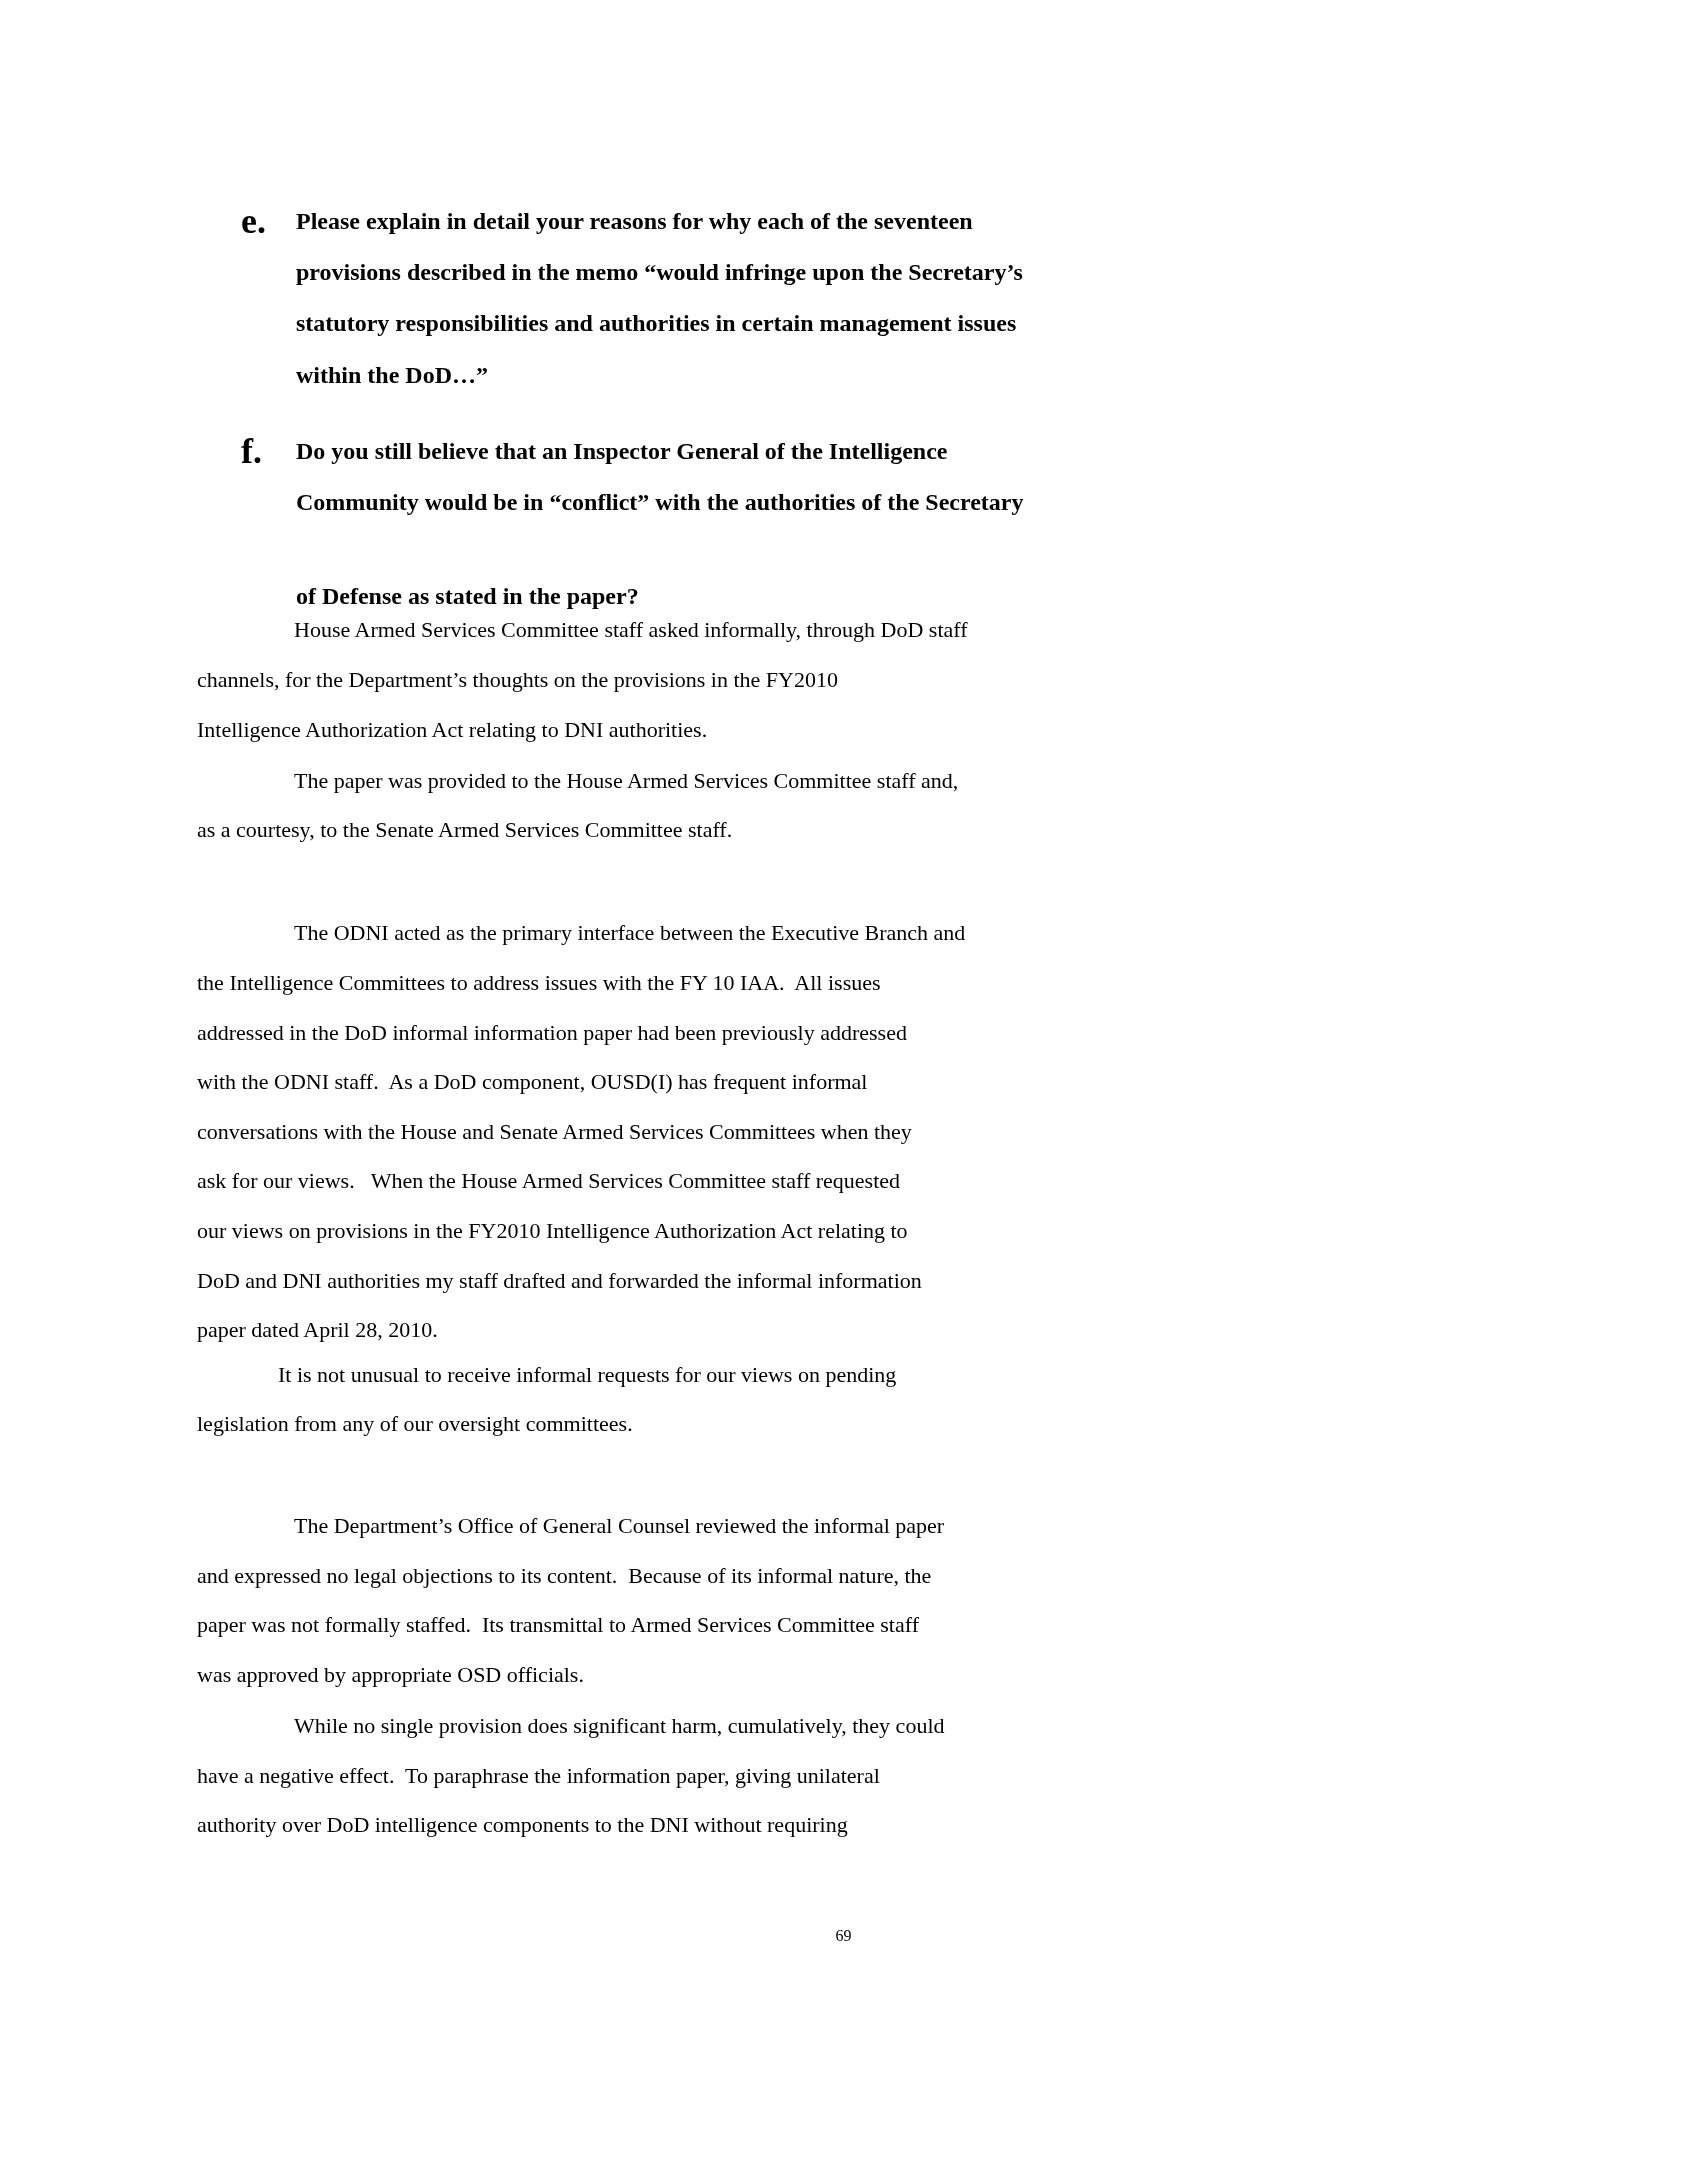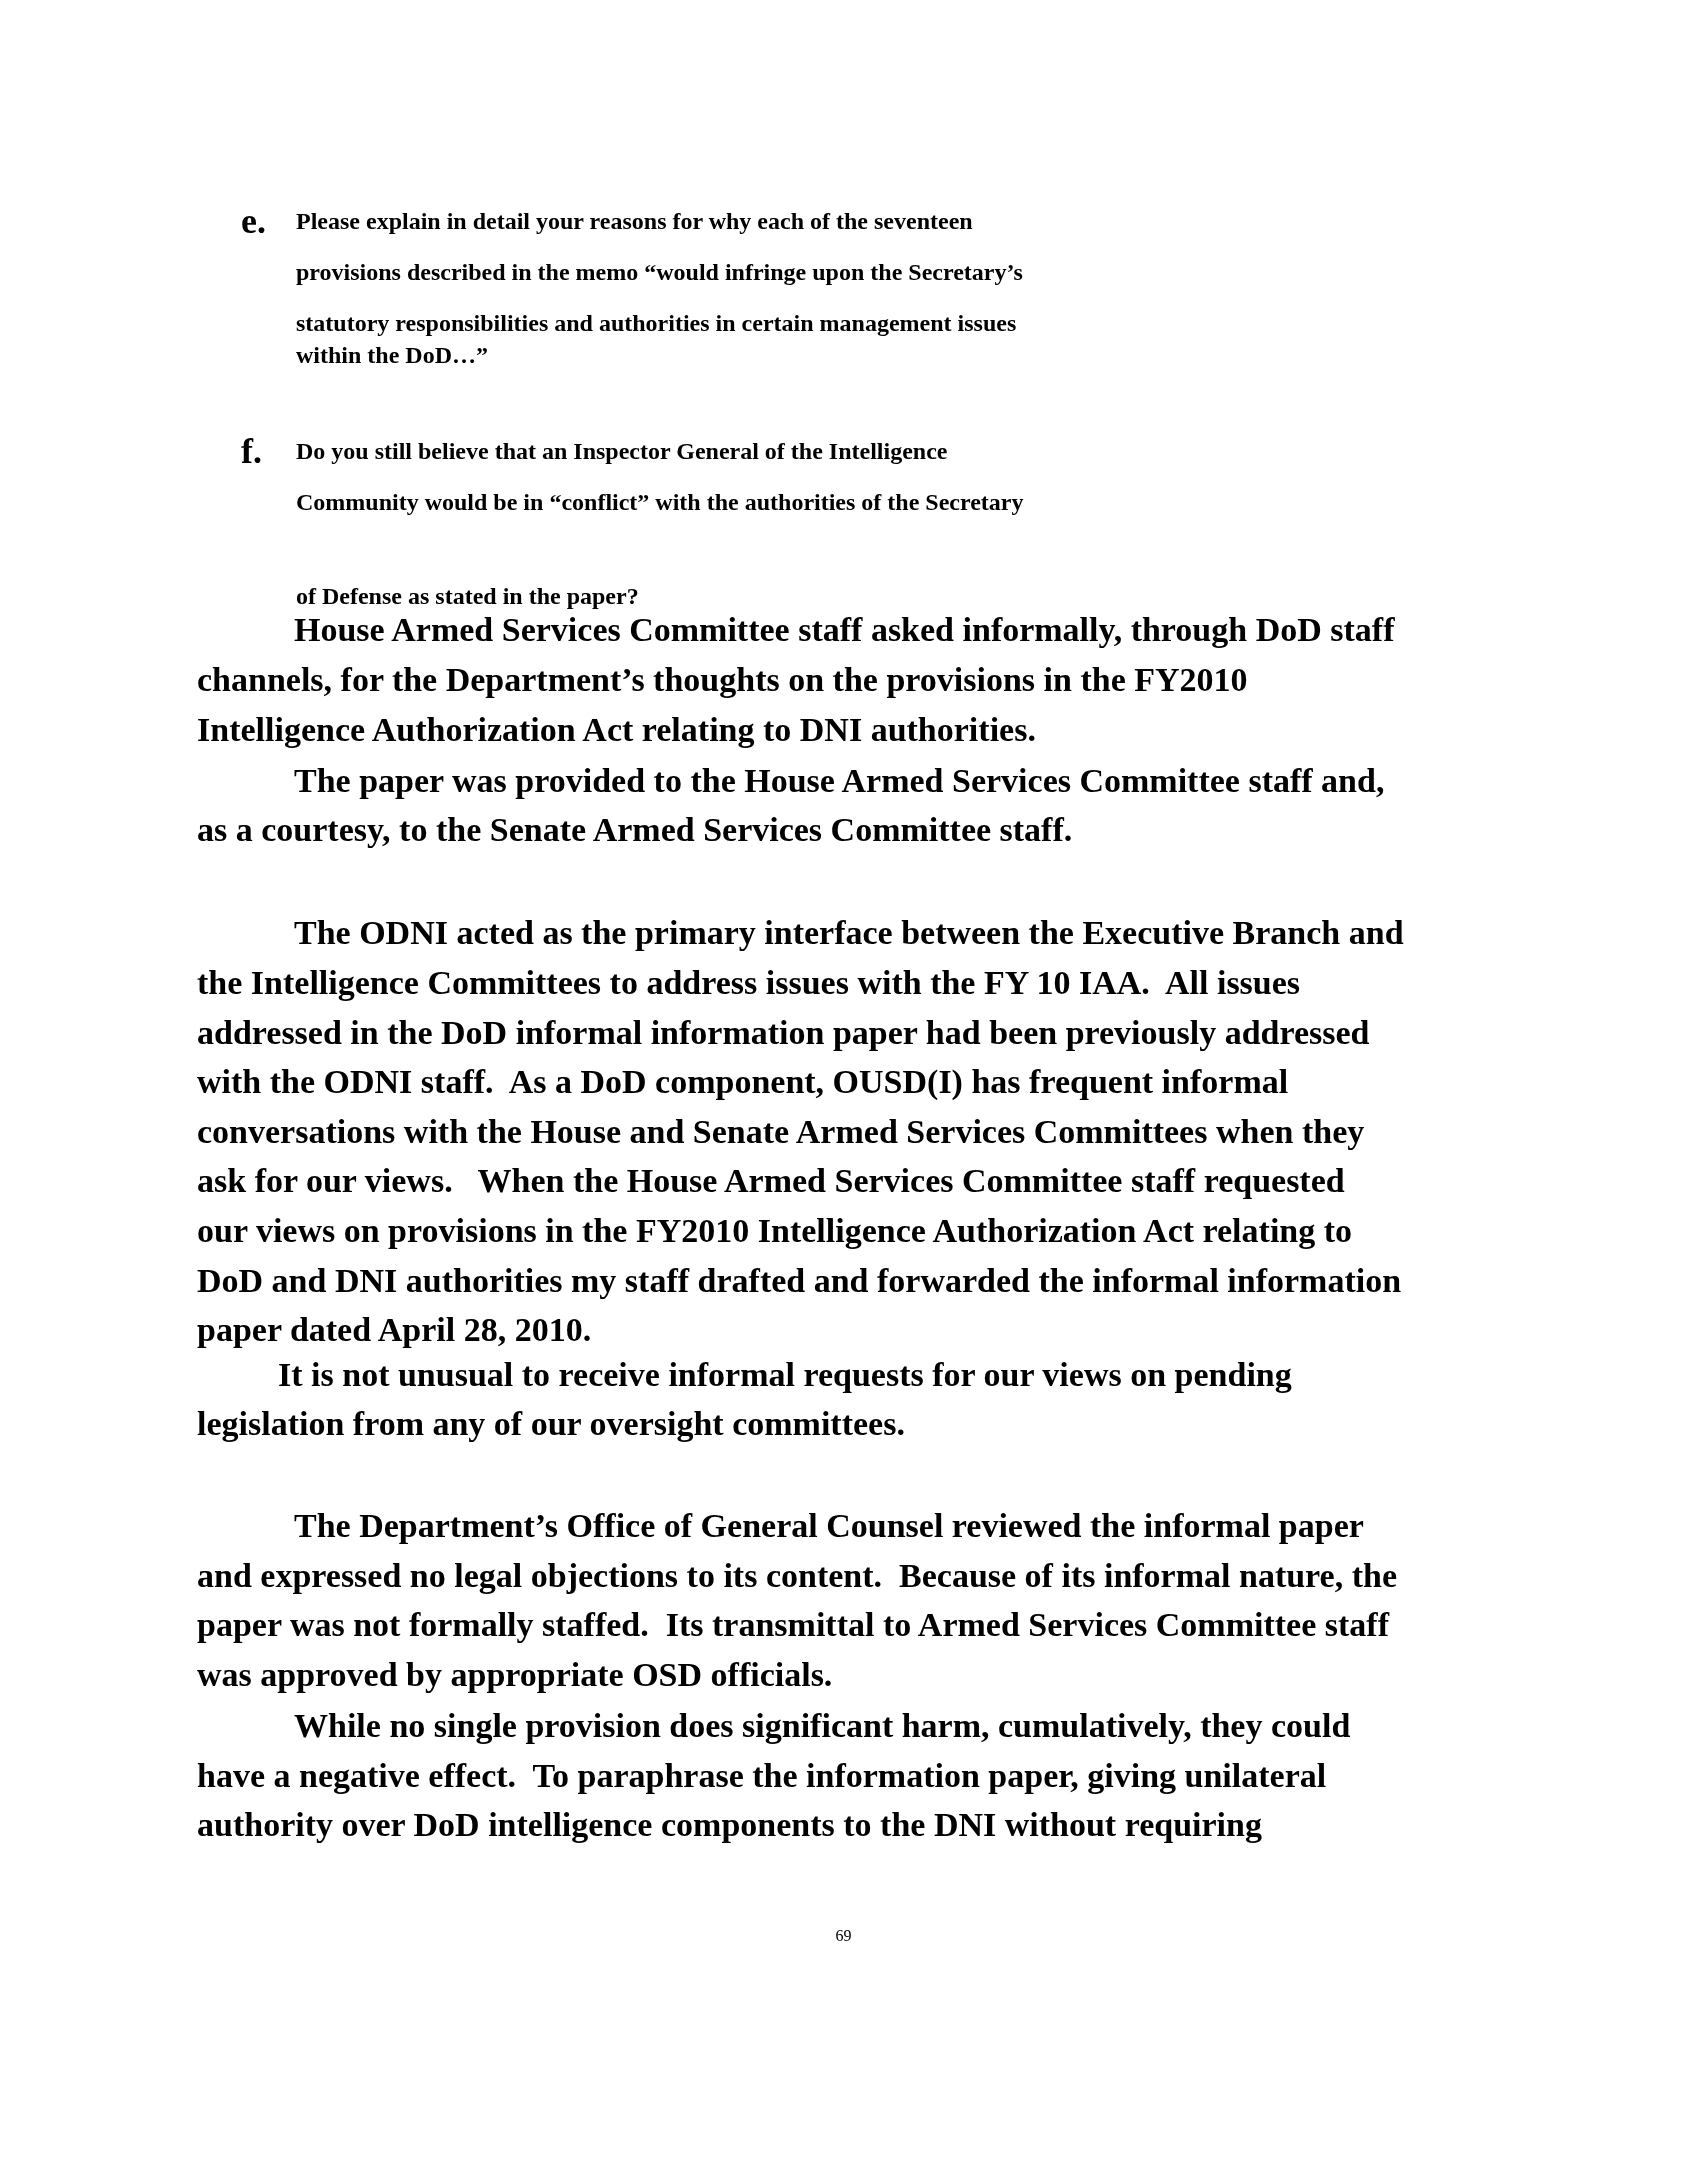--- a/index.html
+++ b/index.html
@@ -1,34 +1,34 @@
 <!DOCTYPE html>
 <html style="font-size:10.6px"><head>
 <meta charset="utf-8">
 <style>
   html, body { margin: 0; padding: 0; background: #ffffff; }
   body { width: 1687px; height: 2183px; position: relative; overflow: hidden;
          font-family: "Liberation Serif", "DejaVu Serif", serif; color: #000; }
   .page { position: absolute; left: 0; top: 0; width: 1687px; height: 2183px; background: #fff; }
   .q-label { position: absolute; font-weight: bold; font-size: 36px; line-height: 51px; }
   .q-line { position: absolute; left: 296px; font-weight: bold; font-size: 24px; line-height: 51px; white-space: nowrap; }
-  .line { position: absolute; font-size: 34px; line-height: 50px; white-space: pre; font-weight: bold; }
+  .line { position: absolute; font-size: 22px; line-height: 50px; white-space: pre; }
   .pn { position: absolute; left: 0; width: 1687px; text-align: center; font-size: 16px; line-height: 33px; top: 1919px; }
 </style>
 </head>
 <body>
 
 <div class="page">
 
   <div>
     <span class="q-label" style="left:241px; top:196px;">e.</span>
     <span class="q-line" style="top:196px;">Please explain in detail your reasons for why each of the seventeen</span>
     <span class="q-line" style="top:247px;">provisions described in the memo “would infringe upon the Secretary’s</span>
     <span class="q-line" style="top:298px;">statutory responsibilities and authorities in certain management issues</span>
-    <span class="q-line" style="top:330px;">within the DoD…”</span>
+    <span class="q-line" style="top:350px;">within the DoD…”</span>
   </div>
 
   <div>
     <span class="q-label" style="left:241px; top:426px;">f.</span>
     <span class="q-line" style="top:426px;">Do you still believe that an Inspector General of the Intelligence</span>
     <span class="q-line" style="top:477px;">Community would be in “conflict” with the authorities of the Secretary</span>
     <span class="q-line" style="top:542px;margin-top:29px;">of Defense as stated in the paper?</span>
   </div>
 
   <div>

